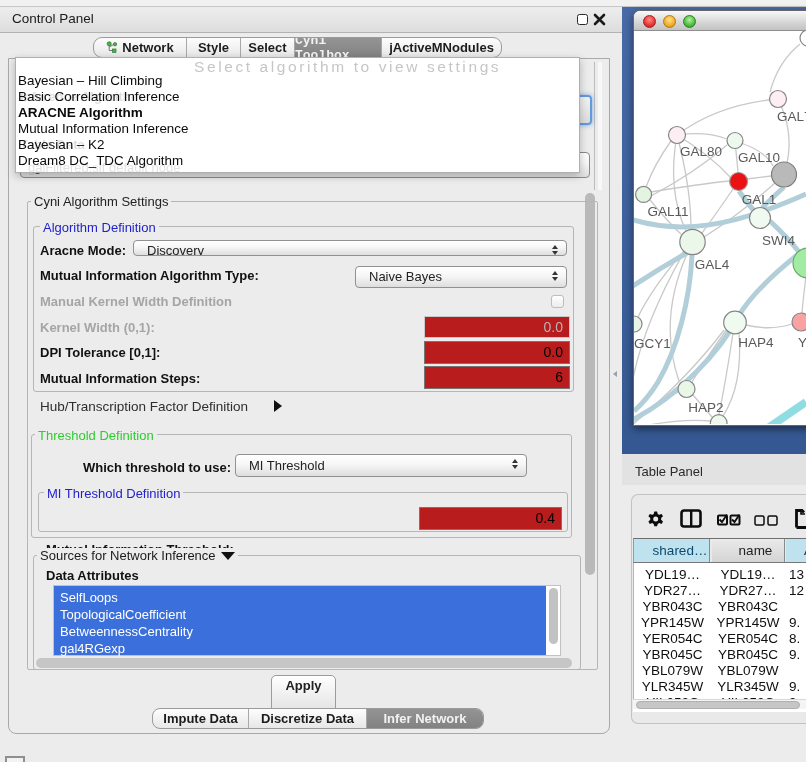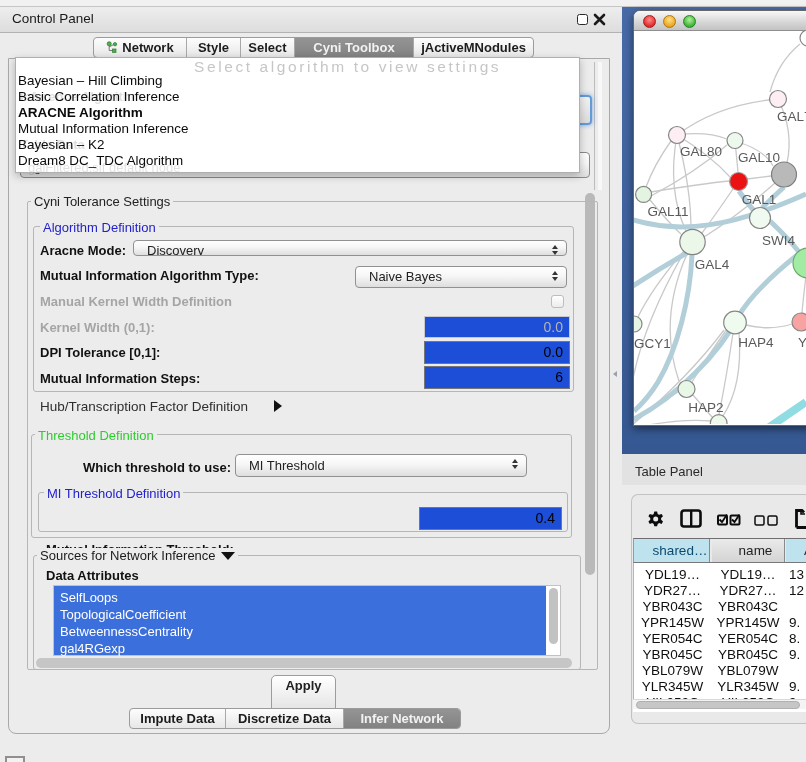--- a/index.html
+++ b/index.html
@@ -10,21 +10,21 @@
 .lbl { position:absolute; font-size:13px; font-weight:bold; color:#111; white-space:nowrap; }
 .lbl.dis { color:#a5a5a5; }
 .gtitle { position:absolute; font-size:13px; background:#ececec; padding:0 3px; white-space:nowrap; z-index:3; }
 .gbox { position:absolute; border:1px solid #b6b6b6; border-radius:3px; }
 .combo { position:absolute; border:1px solid #919191; border-radius:4px;
   background:linear-gradient(180deg,#ffffff 0%,#f6f6f6 45%,#dedede 100%);
   font-size:13px; color:#222; padding-left:13px; white-space:nowrap; overflow:hidden; }
 .carr { position:absolute; right:7px; width:7px; }
 .cup { width:0; height:0; border-left:3.5px solid transparent; border-right:3.5px solid transparent; border-bottom:4.5px solid #333; margin-bottom:2px;}
 .cdn { width:0; height:0; border-left:3.5px solid transparent; border-right:3.5px solid transparent; border-top:4.5px solid #333;}
-.field { position:absolute; border:1px solid #767676; background:#1d4ed8; font-size:14px;
+.field { position:absolute; border:1px solid #767676; background:#b91c1c; font-size:14px;
   color:#000; text-align:right; padding-right:6px; }
 .field.dis { border-color:#c9c9c9; color:#b5b5b5; }
 .tabseg { position:absolute; display:flex; height:21px; border:1px solid #9b9b9b; border-radius:4px; overflow:hidden; background:linear-gradient(180deg,#fdfdfd,#e7e7e7); }
 .tabseg > div { font-size:13px; font-weight:bold; color:#1c1c1c; display:flex; align-items:center; justify-content:center; border-right:1px solid #a8a8a8; }
 .tabseg > div:last-child { border-right:none; }
 .tabseg > div.sel { background:linear-gradient(180deg,#949494,#828282); color:#f2f2f2; }
 </style>
 </head>
 <body>
 <div id="root">
@@ -35,41 +35,41 @@
 <div class="abs" style="left:12px;top:11px;font-size:13.5px;color:#1a1a1a;">Control Panel</div>
 <div class="abs" style="left:577px;top:14px;width:11px;height:11px;border:1.6px solid #2a2a2a;border-radius:2.5px;background:#fff;"></div>
 <svg class="abs" style="left:592px;top:12px;" width="15" height="15" viewBox="0 0 15 15">
       <path d="M3 3 L12 12 M12 3 L3 12" stroke="#1a1a1a" stroke-width="2.6" stroke-linecap="round"></path>
     </svg>
 
 <div class="abs" style="left:0;top:33px;width:622px;height:729px;background:#ececec;"></div>
 
 <div class="abs" style="left:8px;top:58px;width:602px;height:676px;border:1px solid #a9a9a9;border-radius:0 0 8px 8px;background:#ececec;"></div>
 
-<div class="tabseg" style="left:93px;top:37px;">
+<div class="tabseg" style="left:93px;top:37px;border-radius:9px;">
   <div style="width:93px;"><svg width="12" height="13" viewBox="0 0 12 13" style="margin-right:4px;">
           <path d="M3.2 3.5 L3.2 9.5 L8 9.5 M3.2 6 L8.5 3" stroke="#7a7a7a" stroke-width="1" fill="none"></path>
           <circle cx="3.2" cy="2.8" r="2.1" fill="#4caf50" stroke="#2e7d32" stroke-width="0.7"></circle>
           <circle cx="9" cy="3.2" r="1.7" fill="#4caf50" stroke="#2e7d32" stroke-width="0.7"></circle>
           <rect x="6.6" y="8" width="3.4" height="3.4" fill="#4caf50" stroke="#2e7d32" stroke-width="0.7"></rect>
         </svg>Network</div>
   <div style="width:54px;">Style</div>
   <div style="width:54px;">Select</div>
-  <div class="sel" style="width:119px;">Cyni Toolbox</div>
+  <div class="sel" style="width:87px;font-family:Liberation Mono, monospace;">Cyni Toolbox</div>
   <div style="width:119px;">jActiveMNodules</div>
 </div>
 
 <div class="abs" style="left:594px;top:62px;width:1px;height:128px;background:#bcbcbc;"></div>
 <div class="abs" style="left:598px;top:62px;width:4px;height:128px;background:#f8f8f8;"></div>
 <div class="combo" style="left:20px;top:95px;width:572px;height:30px;border:2px solid #639ad8;box-shadow:0 0 5px rgba(110,160,220,.9);background:linear-gradient(180deg,#f2f2f2,#dcdcdc);"></div>
 <div class="combo" style="left:20px;top:152px;width:570px;height:26px;line-height:27px;color:#333;border-color:#8a8a8a;">galFiltered.sif default node</div>
 
 <div class="abs" style="left:585px;top:193px;width:10px;height:382px;background:#b9b9b9;border-radius:5px;"></div>
 <div class="gbox" style="left:27px;top:201px;width:571px;height:469px;border-radius:2px;"></div>
-<div class="gtitle" style="left:31px;top:194px;color:#222;">Cyni Tolerance Settings</div>
+<div class="gtitle" style="left:31px;top:194px;color:#222;">Cyni Algorithm Settings</div>
 
 <div class="gbox" style="left:33px;top:226px;width:541px;height:166px;"></div>
 <div class="gtitle" style="left:40px;top:220px;color:#2222cc;">Algorithm Definition</div>
 
 <div class="lbl" style="left:40px;top:243px;">Aracne Mode:</div>
 <div class="combo" style="left:133px;top:240px;width:434px;height:16px;line-height:20px;">Discovery
   <div class="carr" style="top:4px;">
         <div class="cup"></div>
         <div class="cdn"></div>
       </div></div>
@@ -116,21 +116,21 @@
 <div class="lbl" style="left:46px;top:568px;">Data Attributes</div>
 
 <div class="abs" style="left:53px;top:585px;width:508px;height:71px;background:#fff;border:1px solid #c2c2c2;"></div>
 <div class="abs" style="left:54px;top:586px;width:492px;height:69px;background:#3b6fdb;"></div>
 <div class="abs" style="left:60px;top:589px;font-size:13px;color:#fff;line-height:17px;">SelfLoops<br>TopologicalCoefficient<br>BetweennessCentrality<br>gal4RGexp</div>
 <div class="abs" style="left:549px;top:588px;width:9px;height:56px;background:#c2c2c2;border-radius:4.5px;"></div>
 <div class="abs" style="left:36px;top:658px;width:536px;height:10px;background:#c6c6c6;border-radius:5px;"></div>
 
 <div class="abs" style="left:271px;top:675px;width:65px;height:38px;border:1px solid #9c9c9c;border-radius:5px;background:linear-gradient(180deg,#ffffff,#e2e2e2);font-size:13px;font-weight:bold;color:#222;text-align:center;line-height:19px;">Apply</div>
 
-<div class="tabseg" style="left:129px;top:708px;">
+<div class="tabseg" style="left:152px;top:708px;border-radius:8px;">
   <div style="width:96px;">Impute Data</div>
   <div style="width:118px;">Discretize Data</div>
   <div class="sel" style="width:116px;">Infer Network</div>
 </div>
 
 <div class="abs" style="left:5px;top:756px;width:20px;height:12px;border:2px solid #8f8f8f;background:#f2f2f2;"></div>
 
 <div class="abs" style="left:613px;top:371px;width:0;height:0;border-right:4px solid #9aa0ad;border-top:3px solid transparent;border-bottom:3px solid transparent;"></div>
 
 <div class="abs" style="left:15px;top:57px;width:565px;height:116px;background:#ffffff;border:1px solid #b0b0b0;box-shadow:0 3px 8px rgba(0,0,0,0.25);z-index:50;"></div>

